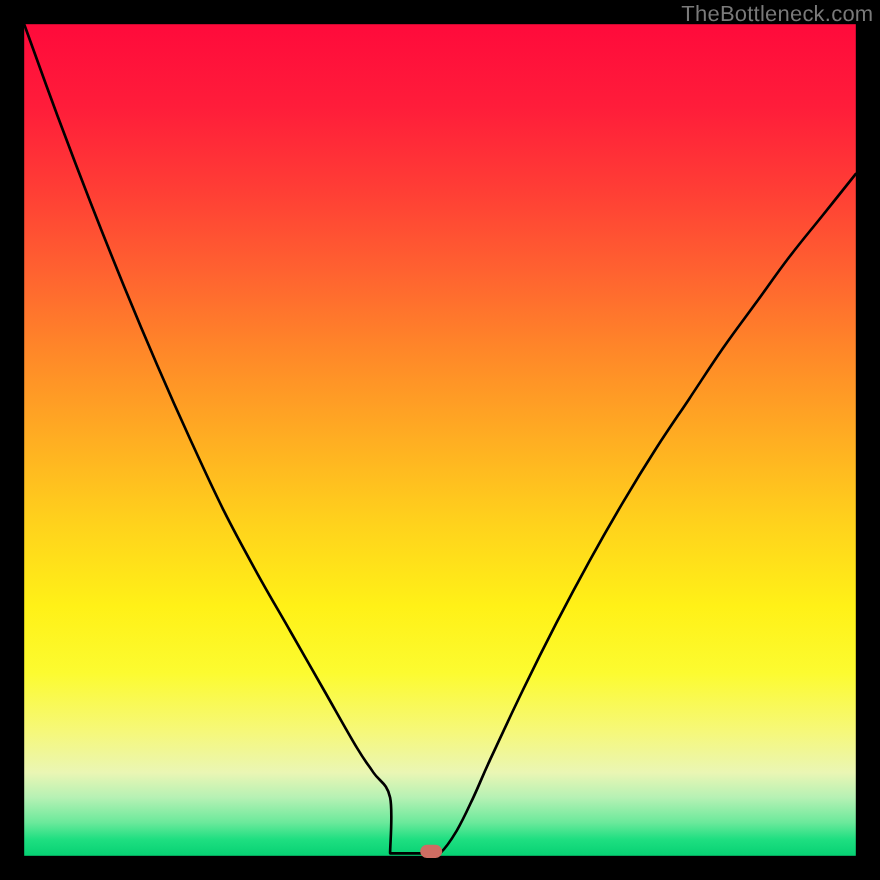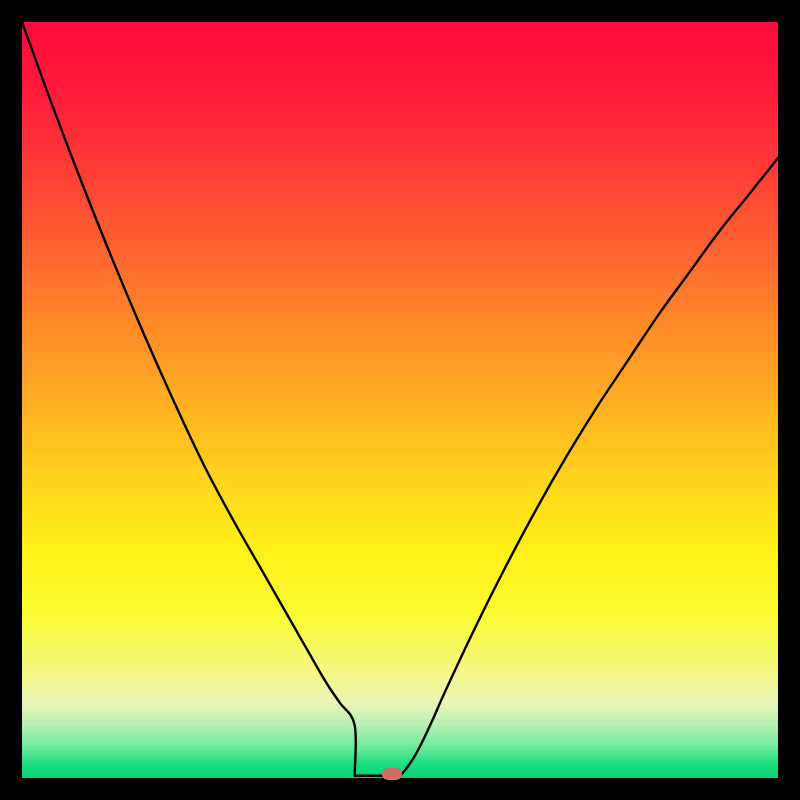--- a/index.html
+++ b/index.html
@@ -79,13 +79,14 @@
   <div class="plot">
 
     <svg class="curve" viewBox="0 0 756 756" preserveAspectRatio="none">
       <path id="curve-path" fill="none" stroke-width="2.4" stroke-linejoin="round" stroke-linecap="round" stroke="#000000" d="M 0 0 C 5.4432 14.968799999999995, 19.3536 53.90279999999997, 30.240000000000002 83.15999999999997 C 41.126400000000004 112.41719999999997, 49.59360000000001 134.64359999999996, 60.480000000000004 162.53999999999996 C 71.3664 190.43639999999996, 79.8336 211.60439999999997, 90.72 238.14 C 101.6064 264.6756, 110.0736 284.78520000000003, 120.96000000000001 309.96000000000004 C 131.84640000000002 335.13480000000004, 140.3136 354.18600000000004, 151.20000000000002 378 C 162.08640000000003 401.81399999999996, 170.5536 420.4872, 181.44 442.26 C 192.3264 464.0328, 200.7936 479.22839999999997, 211.68 498.96 C 222.56640000000002 518.6916, 231.03360000000004 532.8288, 241.92000000000002 551.88 C 252.8064 570.9312, 261.2736 585.7488, 272.15999999999997 604.8 C 283.04639999999995 623.8512, 294.2352 644.1120000000001, 302.40000000000003 657.72 C 310.56480000000005 671.328, 312.0768 672.2352, 317.52 680.4 C 322.9632 688.5648, 329.91839999999996 689.8802400000001, 332.64 703.08 C 335.3616 716.27976, 332.64 744.61464, 332.64 753.732 L 370.44 753.732 C 370.44 753.732, 369.0792 753.732, 370.44 753.732 C 371.8008 753.732, 373.9176 757.40616, 378 753.732 C 382.0824 750.0578399999999, 387.6768 742.43736, 393.12 733.32 C 398.5632 724.2026400000001, 402.7968 714.6468000000001, 408.24 703.08 C 413.6832 691.5132, 415.1952 686.7504, 423.36 669.06 C 431.5248 651.3695999999999, 442.7136 627.2532, 453.59999999999997 604.8 C 464.48639999999995 582.3467999999999, 472.9536 565.4123999999999, 483.84000000000003 544.3199999999999 C 494.72640000000007 523.2275999999999, 503.19360000000006 507.3516, 514.08 487.62 C 524.9664 467.8884, 533.4336 453.07079999999996, 544.3199999999999 434.7 C 555.2063999999999 416.3292, 563.6736000000001 402.57, 574.5600000000001 385.56 C 585.4464 368.55, 593.9136000000001 356.52959999999996, 604.8000000000001 340.2 C 615.6864 323.8704, 624.1536 310.48920000000004, 635.04 294.84000000000003 C 645.9264 279.1908, 654.3936 268.2288, 665.28 253.26 C 676.1664 238.2912, 684.6336 225.96840000000006, 695.52 211.68000000000006 C 706.4064 197.39160000000007, 714.8736 187.488, 725.76 173.88 C 736.6464 160.272, 750.5568 142.88400000000004, 756 136.08000000000004"></path>
     </svg>
 
     <div class="marker" id="marker" style="left: 370.44px; top: 752.22px; background: rgb(207, 109, 99);"></div>
 
   </div>
 
+  <div class="watermark">TheBottleneck.com</div>
 </div>
 
 </body></html>

